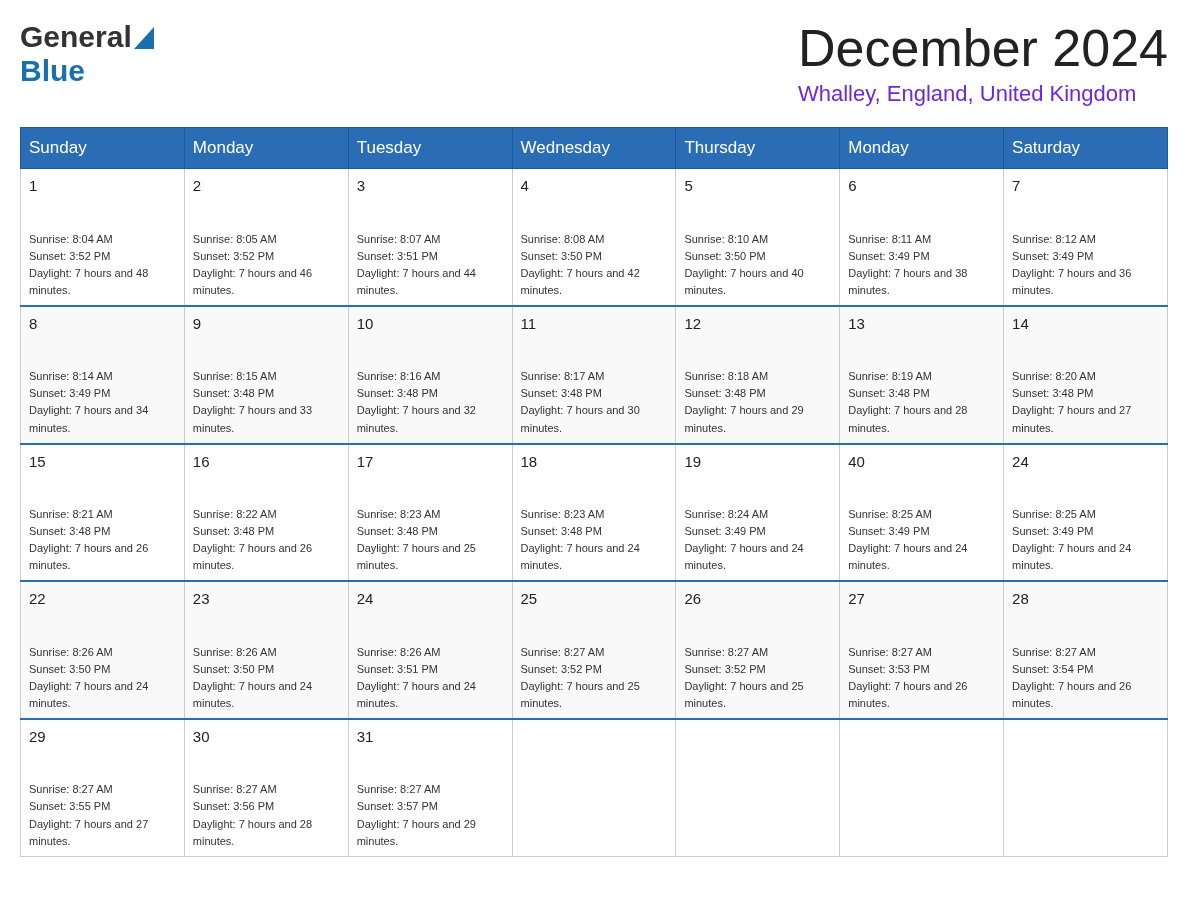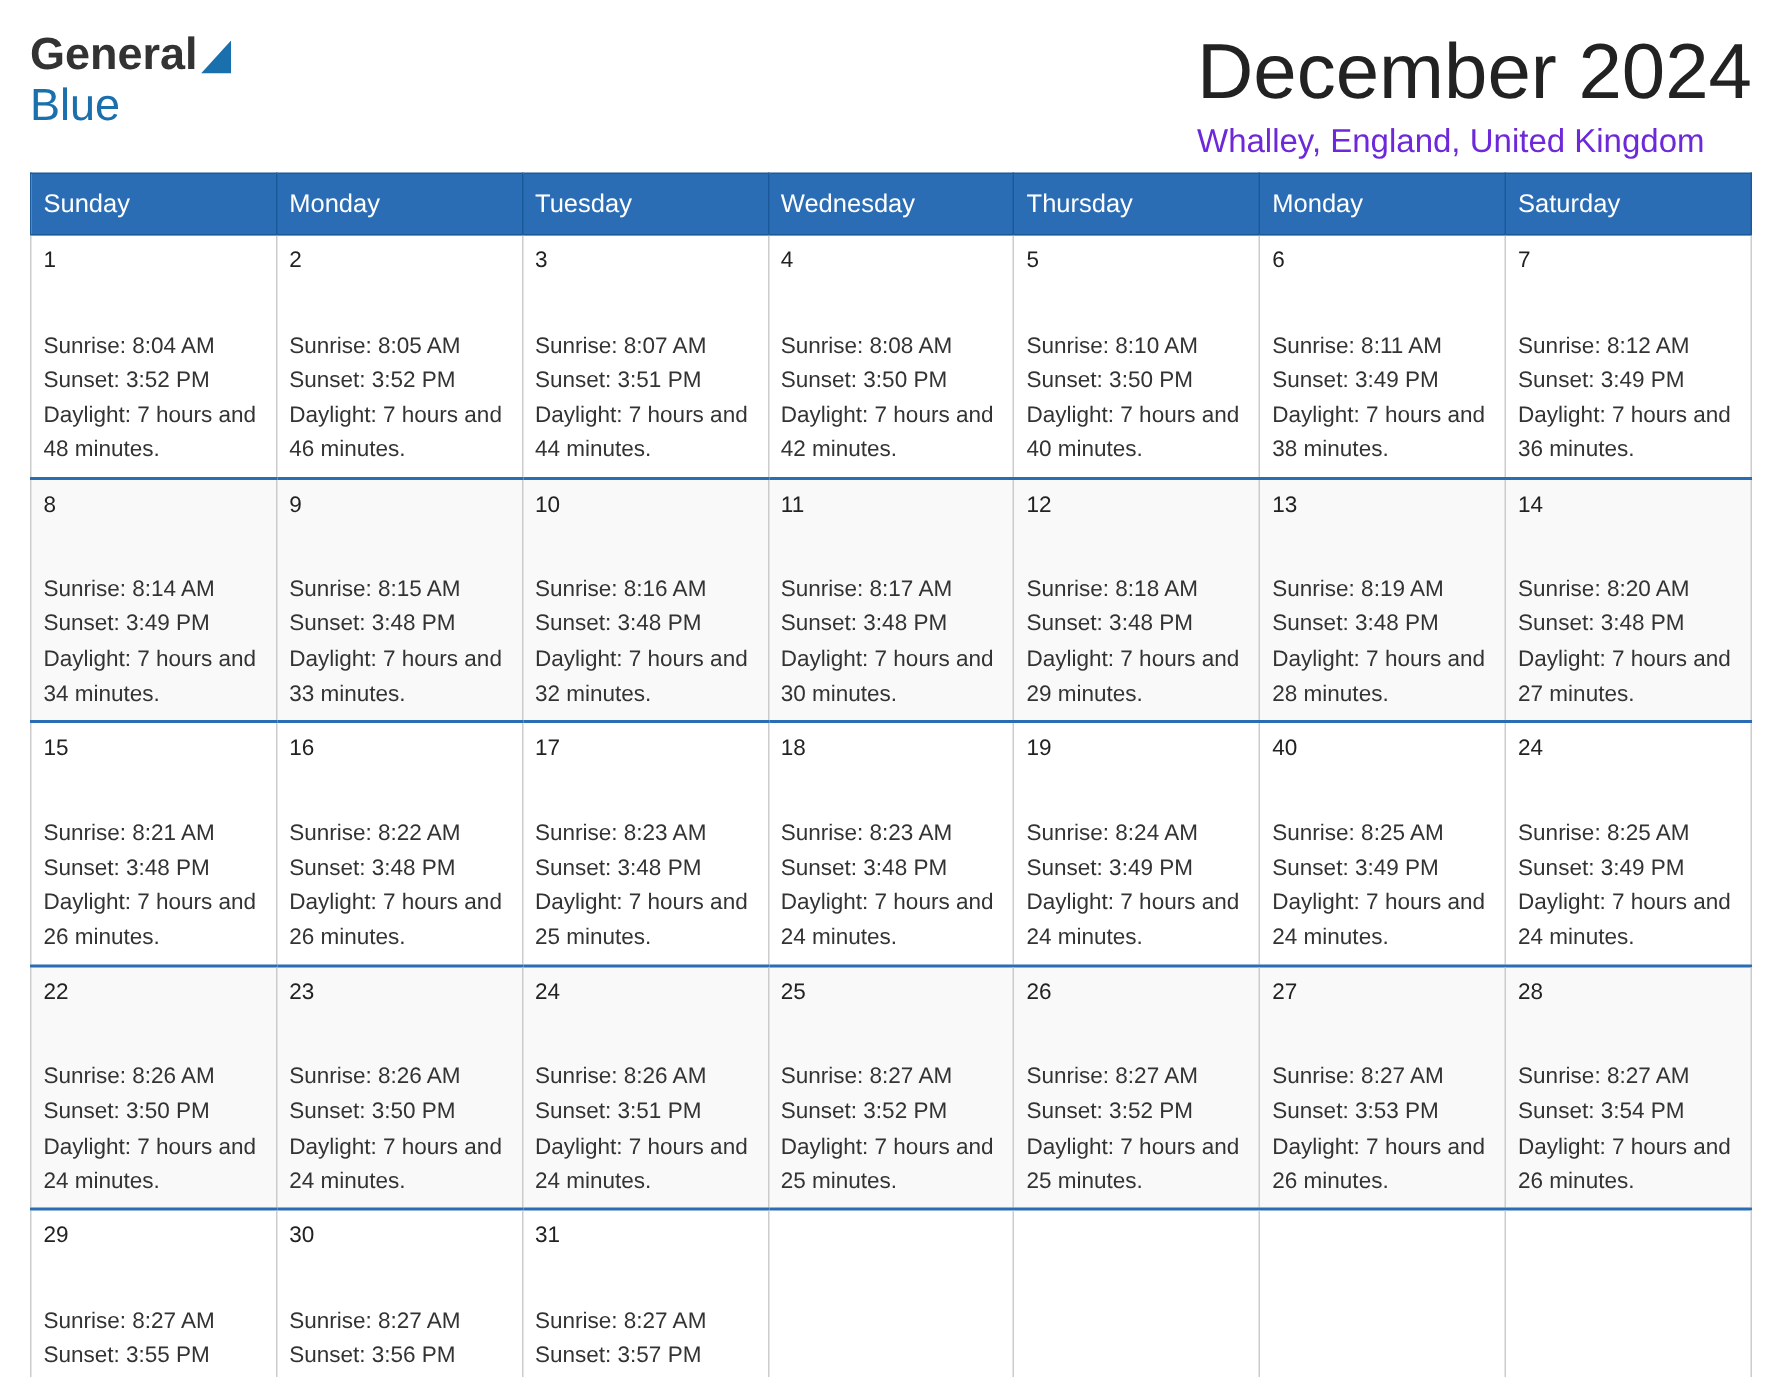--- a/index.html
+++ b/index.html
@@ -7,21 +7,21 @@
       font-family: Arial, sans-serif;
       background: #fff;
       padding: 20px;
       width: 1188px;
       min-height: 918px;
     }
     .header {
       display: flex;
       justify-content: space-between;
       align-items: flex-start;
-      margin-bottom: 8px;
+      margin-bottom: 20px;
     }
     .logo {
       display: flex;
       flex-direction: column;
       align-items: flex-start;
     }
     .logo-row {
       display: flex;
       align-items: center;
     }
@@ -68,21 +68,21 @@
     .calendar tr:nth-child(odd) td {
       background-color: #fff;
     }
     .day-num {
       font-size: 15px;
       font-weight: normal;
       margin-bottom: 2px;
       color: #222;
     }
     .day-info {
-      font-size: 15px;
+      font-size: 11px;
       color: #333;
       line-height: 1.55;
       margin-top: 33px;
     }
     .calendar td.empty {
       background-color: #fff;
     }
     .row-border td {
       border-top: 2px solid #2a6db5;
     }
@@ -92,21 +92,21 @@
 
 <div class="header">
   <div class="logo">
     <div class="logo-row">
       <span style="font-size:30px;font-weight:bold;color:#333;">General</span>
       <svg width="20" height="22" viewBox="0 0 20 22" style="margin-left:2px;margin-top:2px;">
         <polygon points="0,22 20,22 20,0" fill="#1a6fad"></polygon>
       </svg>
     </div>
     <div>
-      <span style="font-size:30px;font-weight:normal;color:#1a6fad;">Blue</span>
+      <span style="font-size:30px;font-weight:bold;color:#1a6fad;">Blue</span>
     </div>
   </div>
   <div class="title-section">
     <div class="page-title">December 2024</div>
     <div class="subtitle">Whalley, England, United Kingdom</div>
   </div>
 </div>
 
 <table class="calendar">
   <thead>

